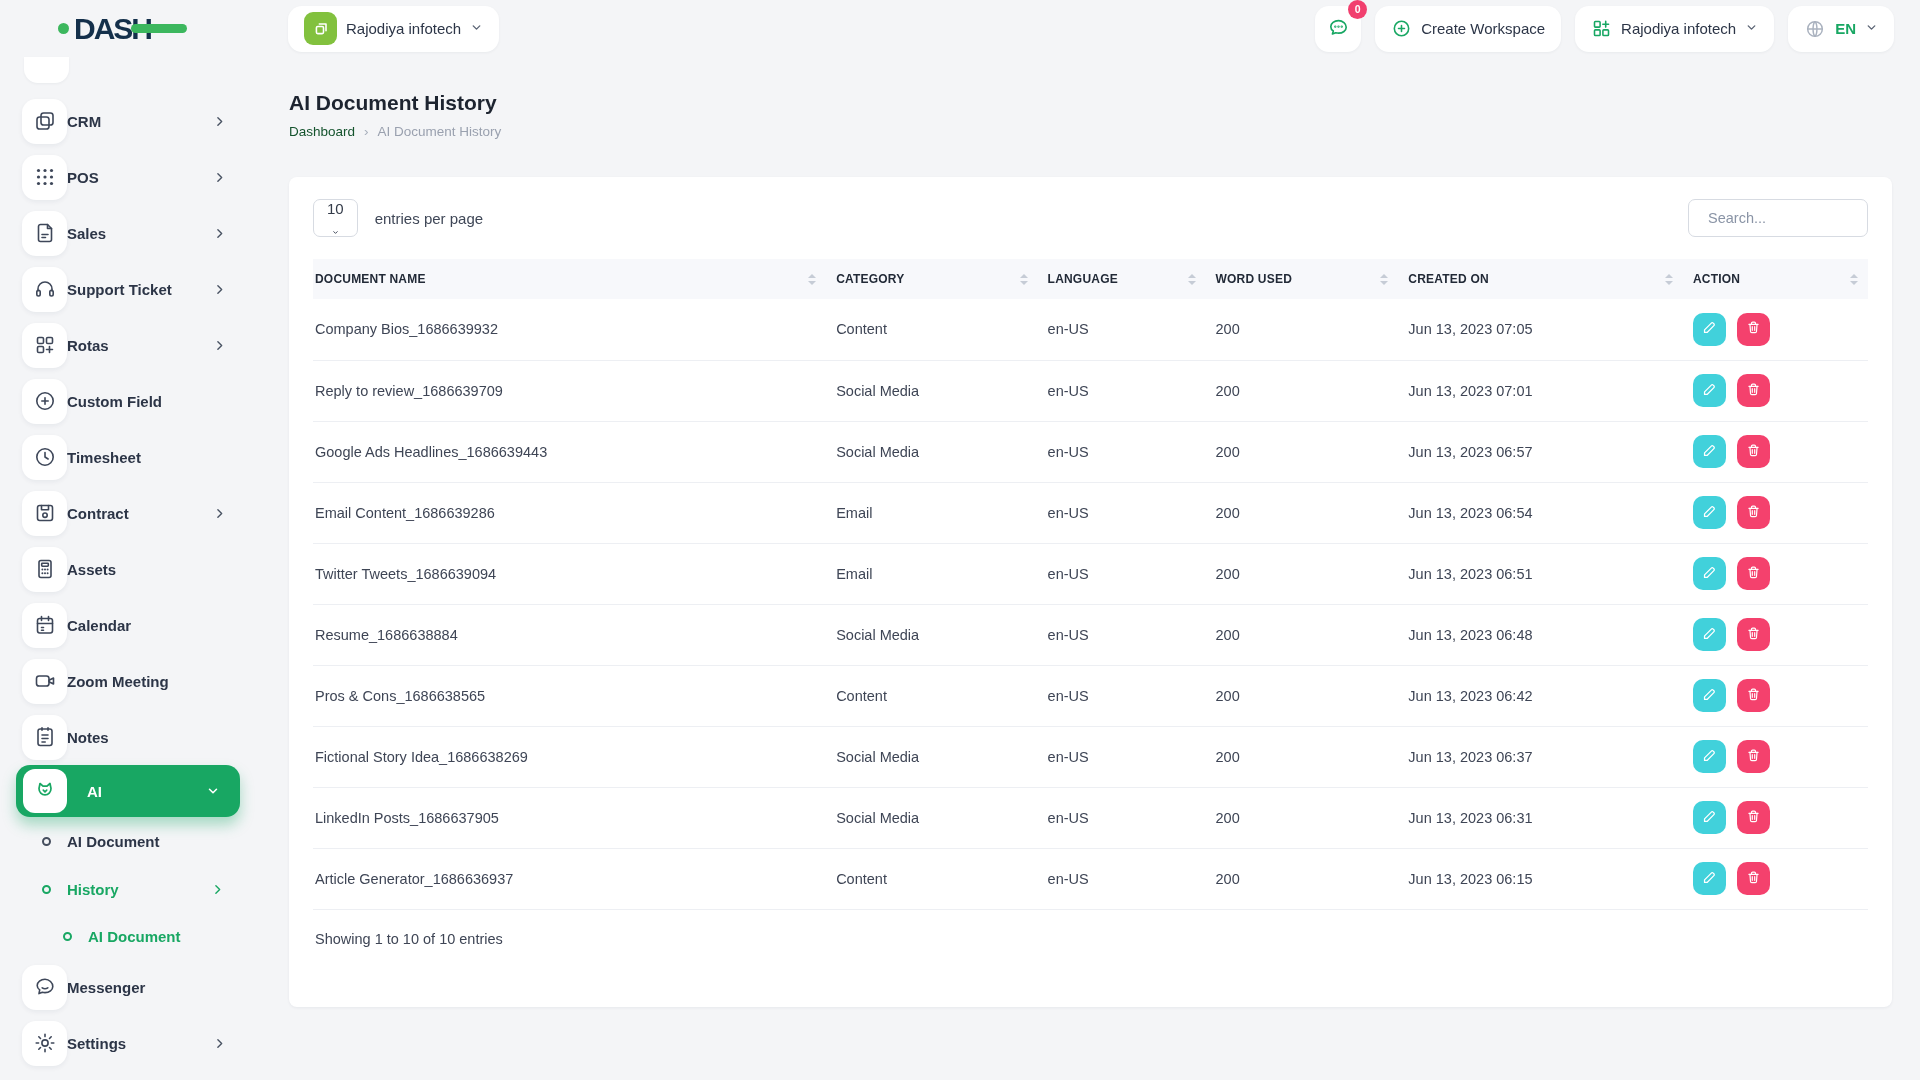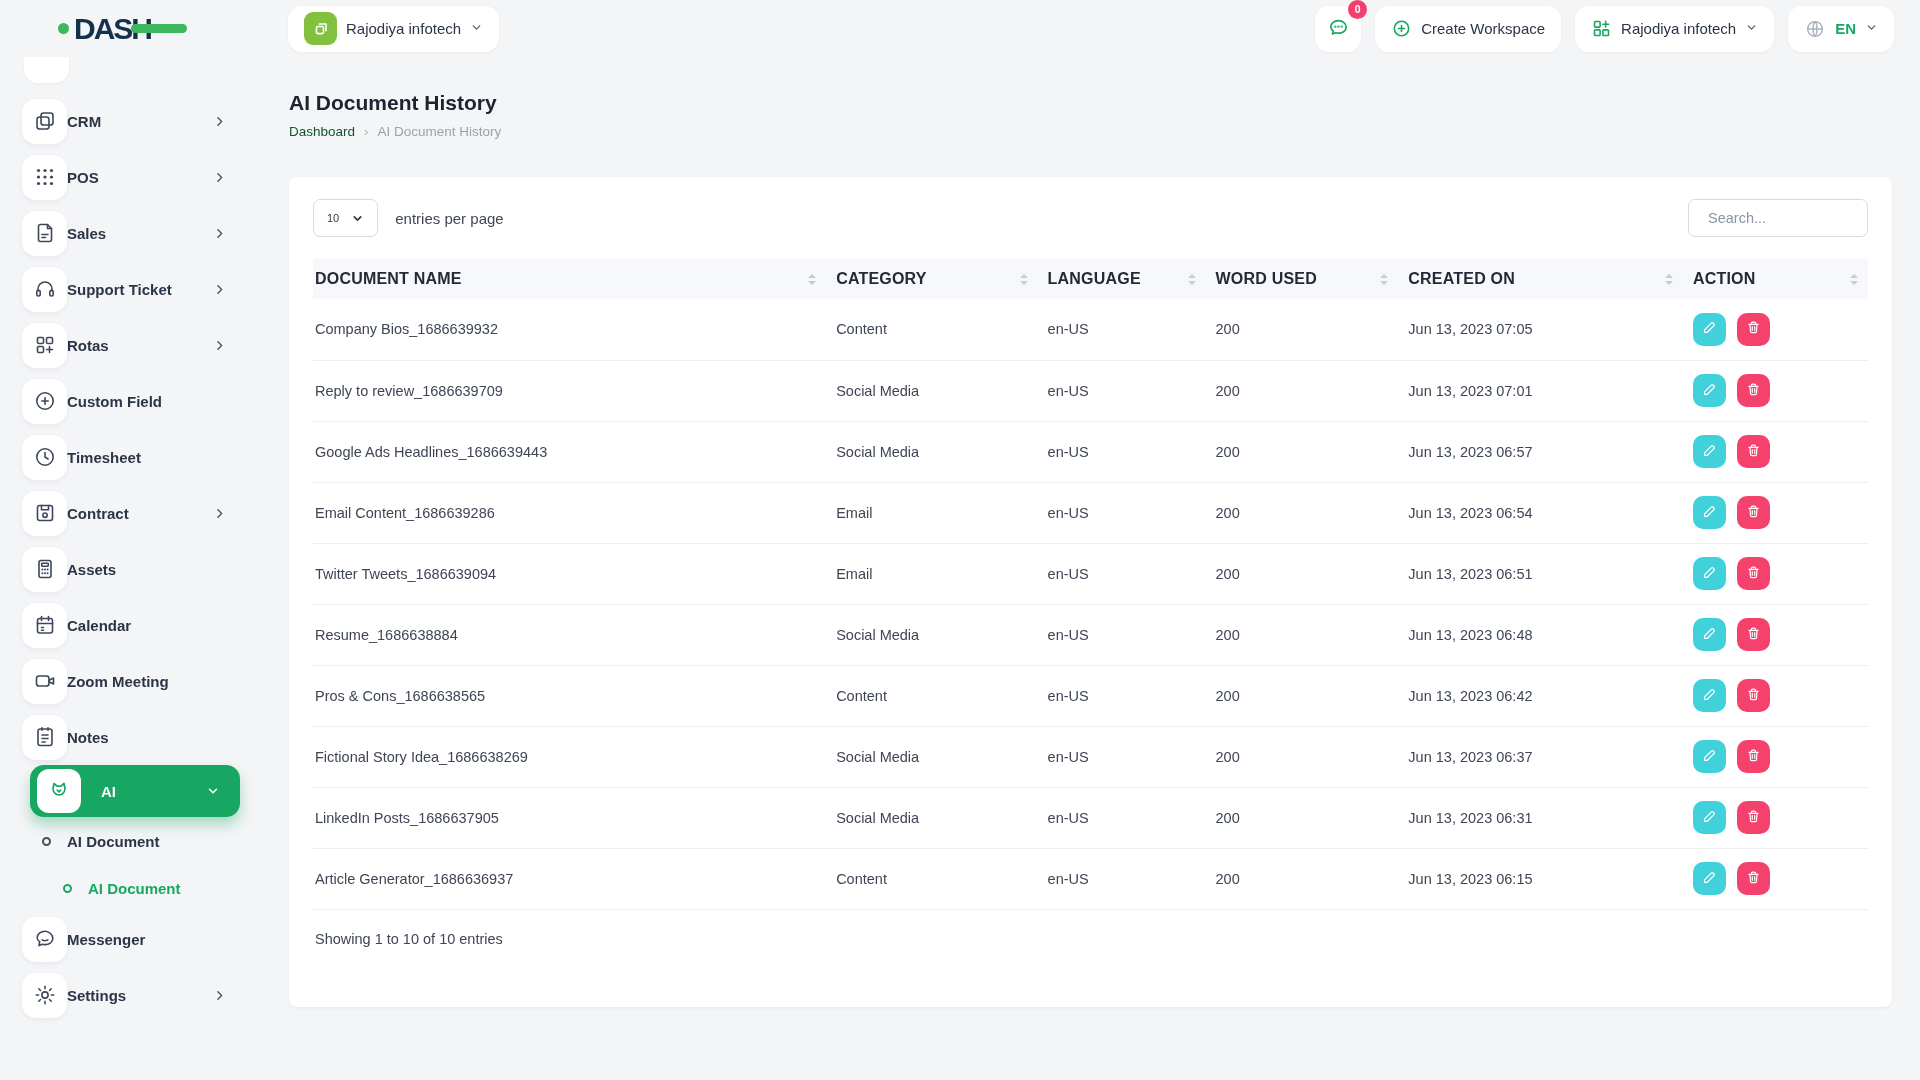--- a/index.html
+++ b/index.html
@@ -20,48 +20,48 @@
   .badge { position:absolute; top:-6px; right:-6px; min-width:19px; height:19px; border-radius:10px; background:#f13f6e; color:#fff; font-size:10.5px; font-weight:700; display:flex; align-items:center; justify-content:center; padding:0 4px; }
   .en-code { color:#18a763; font-weight:700; }
 
   
   .sidebar { position:absolute; top:57px; left:0; width:260px; height:1023px; padding-top:36px; }
   .partial-tile { position:absolute; top:0; left:24px; width:45px; height:26px; background:#fff; border-radius:0 0 14px 14px; box-shadow:0 1px 3px rgba(25,39,62,.05); }
   .side-item { display:flex; align-items:center; height:56px; padding-left:22px; cursor:pointer; }
   .tile { width:45px; height:45px; background:#fff; border-radius:14px; display:inline-flex; align-items:center; justify-content:center; box-shadow:0 2px 5px rgba(25,39,62,.06); flex:0 0 auto; }
   .side-label { font-size:15px; font-weight:600; color:#2c3547; }
   .side-chev { margin-left:auto; margin-right:34px; display:inline-flex; }
-  .ai-pill { display:flex; align-items:center; height:52px; margin:0 20px 0 30px; padding:0 18px 0 7px; background:#18a763; border-radius:14px; cursor:pointer; box-shadow:0 8px 14px rgba(24,167,99,.35); }
+  .ai-pill { display:flex; align-items:center; height:52px; margin:0 20px 0 16px; padding:0 18px 0 7px; background:#18a763; border-radius:14px; cursor:pointer; box-shadow:0 8px 14px rgba(24,167,99,.35); }
   .ai-pill .tile { width:44px; height:44px; border-radius:12px; box-shadow:none; }
   .ai-pill .side-label { color:#fff; margin-left:20px; }
   .ai-pill .side-chev { margin-right:2px; }
   .sub-item { display:flex; align-items:center; height:48px; padding-left:42px; cursor:pointer; font-size:15px; font-weight:600; color:#2c3547; }
   .sub-item.lvl2 { padding-left:63px; height:46px; }
   .bullet { width:9px; height:9px; border-radius:50%; border:2px solid #454e5e; margin-right:16px; flex:0 0 auto; }
   .sub-item.active { color:#18a763; font-weight:700; }
   .sub-item.active .bullet { border-color:#18a763; }
   .sub-item .side-chev { margin-right:36px; }
 
   
   .main { position:absolute; top:57px; left:260px; width:1660px; height:1023px; padding:34px 28px 0 29px; }
   .page-title { font-size:21px; font-weight:700; color:#1d2430; }
   .breadcrumb { margin-top:9px; font-size:13.5px; display:flex; gap:9px; align-items:center; }
   .breadcrumb .home { color:#14532d; text-decoration:none; cursor:pointer; }
   .breadcrumb .sep { color:#a7aebb; }
   .breadcrumb .current { color:#9aa1af; }
 
   .card { margin-top:38px; background:#fff; border-radius:8px; box-shadow:0 1px 3px rgba(25,39,62,.06); padding:22px 24px 6px 24px; min-height:830px; }
   .controls { display:flex; align-items:center; }
-  .select { display:inline-flex; align-items:center; gap:12px; border:1px solid #d7dbe2; border-radius:7px; background:#fff; height:38px; padding:0 13px; font-family:inherit; font-size:11px; color:#333b49; cursor:pointer; }
+  .select { display:inline-flex; align-items:center; gap:12px; border:1px solid #d7dbe2; border-radius:7px; background:#fff; height:38px; padding:0 13px; font-family:inherit; font-size:15px; color:#333b49; cursor:pointer;flex-direction:column; }
   .entries-label { margin-left:17px; font-size:15px; color:#3f4757; }
   .search { margin-left:auto; width:180px; height:38px; border:1px solid #d7dbe2; border-radius:7px; padding:0 19px; font-family:inherit; font-size:14.5px; color:#333b49; outline:none; }
   .search::placeholder { color:#8a94a6; }
 
   table { width:100%; border-collapse:collapse; margin-top:22px; table-layout:fixed; }
-  th { background:#f7f8fb; height:40px; font-size:16px; font-weight:700; color:#222a37; text-align:left; padding:0 10px; letter-spacing:.2px; cursor:pointer; }
+  th { background:#f7f8fb; height:40px; font-size:12px; font-weight:700; color:#222a37; text-align:left; padding:0 10px; letter-spacing:.2px; cursor:pointer; }
   th:first-child { padding-left:2px; }
   .th-inner { display:flex; align-items:center; justify-content:space-between; }
   .sort { display:inline-flex; flex-direction:column; gap:3px; margin-left:8px; }
   .sort i { width:0; height:0; border-left:4px solid transparent; border-right:4px solid transparent; }
   .sort .up { border-bottom:4.5px solid #c6ccd6; }
   .sort .down { border-top:4.5px solid #c6ccd6; }
   td { border-top:1px solid #edeff3; height:61px; font-size:14.5px; color:#3e4555; padding:0 10px; }
   td:first-child { padding-left:2px; }
   tbody tr:first-child td { border-top:none; }
   .act-btn { width:33px; height:33px; border:none; border-radius:10px; display:inline-flex; align-items:center; justify-content:center; cursor:pointer; margin-right:11px; }
@@ -312,20 +312,29 @@
     <span class="side-chev">
         <svg width="14" height="14" viewBox="0 0 24 24" fill="none" stroke="#ffffff" stroke-width="2.6" stroke-linecap="round" stroke-linejoin="round">
           <path d="M6 9l6 6 6-6"></path>
         </svg>
       </span>
   </div>
   <div id="nav-ai-children">
       <div class="sub-item">
         <span class="bullet"></span>
         <span>AI Document</span>
+      </div>
+      <div class="sub-item active">
+        <span class="bullet"></span>
+        <span>History</span>
+        <span class="side-chev">
+          <svg width="13" height="13" viewBox="0 0 24 24" fill="none" stroke="#18a763" stroke-width="2.6" stroke-linecap="round" stroke-linejoin="round">
+            <path d="M9 5l7 7-7 7"></path>
+          </svg>
+        </span>
       </div>
       <div class="sub-item lvl2 active">
         <span class="bullet"></span>
         <span>AI Document</span>
       </div>
     </div>
   <div id="nav-bottom">
       <div class="side-item">
         <span class="tile">
           <svg width="24" height="24" viewBox="0 0 24 24" fill="none" stroke="#3e4759" stroke-width="1.6" stroke-linecap="round" stroke-linejoin="round">

